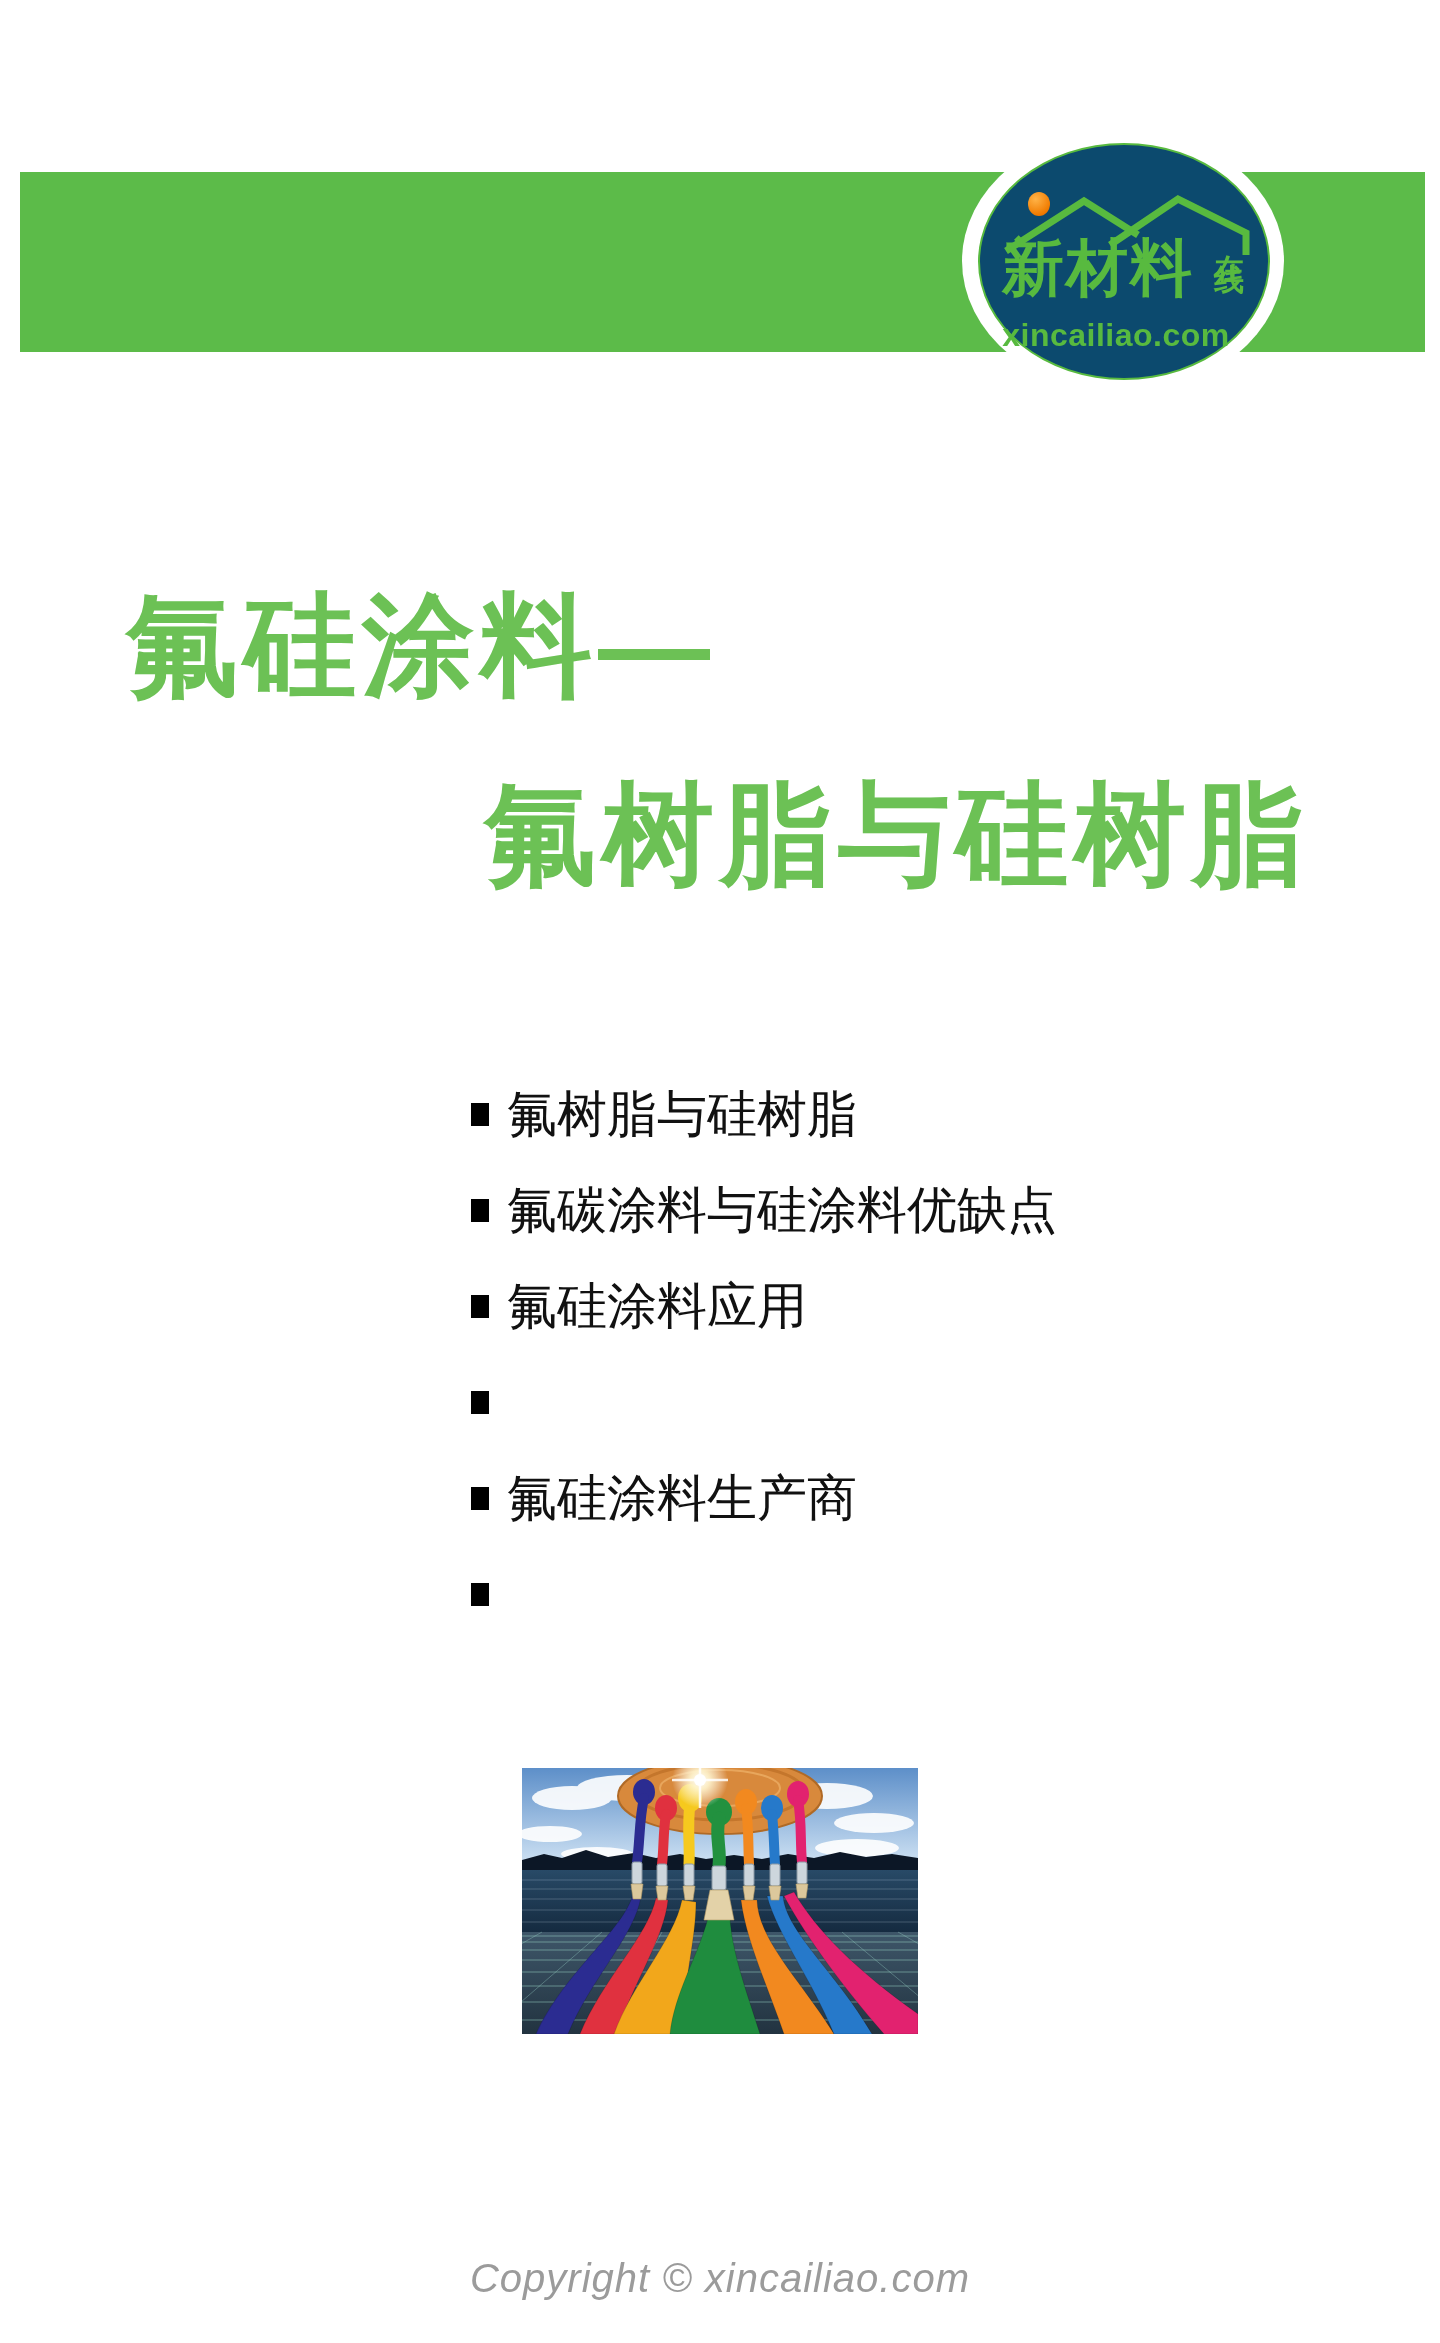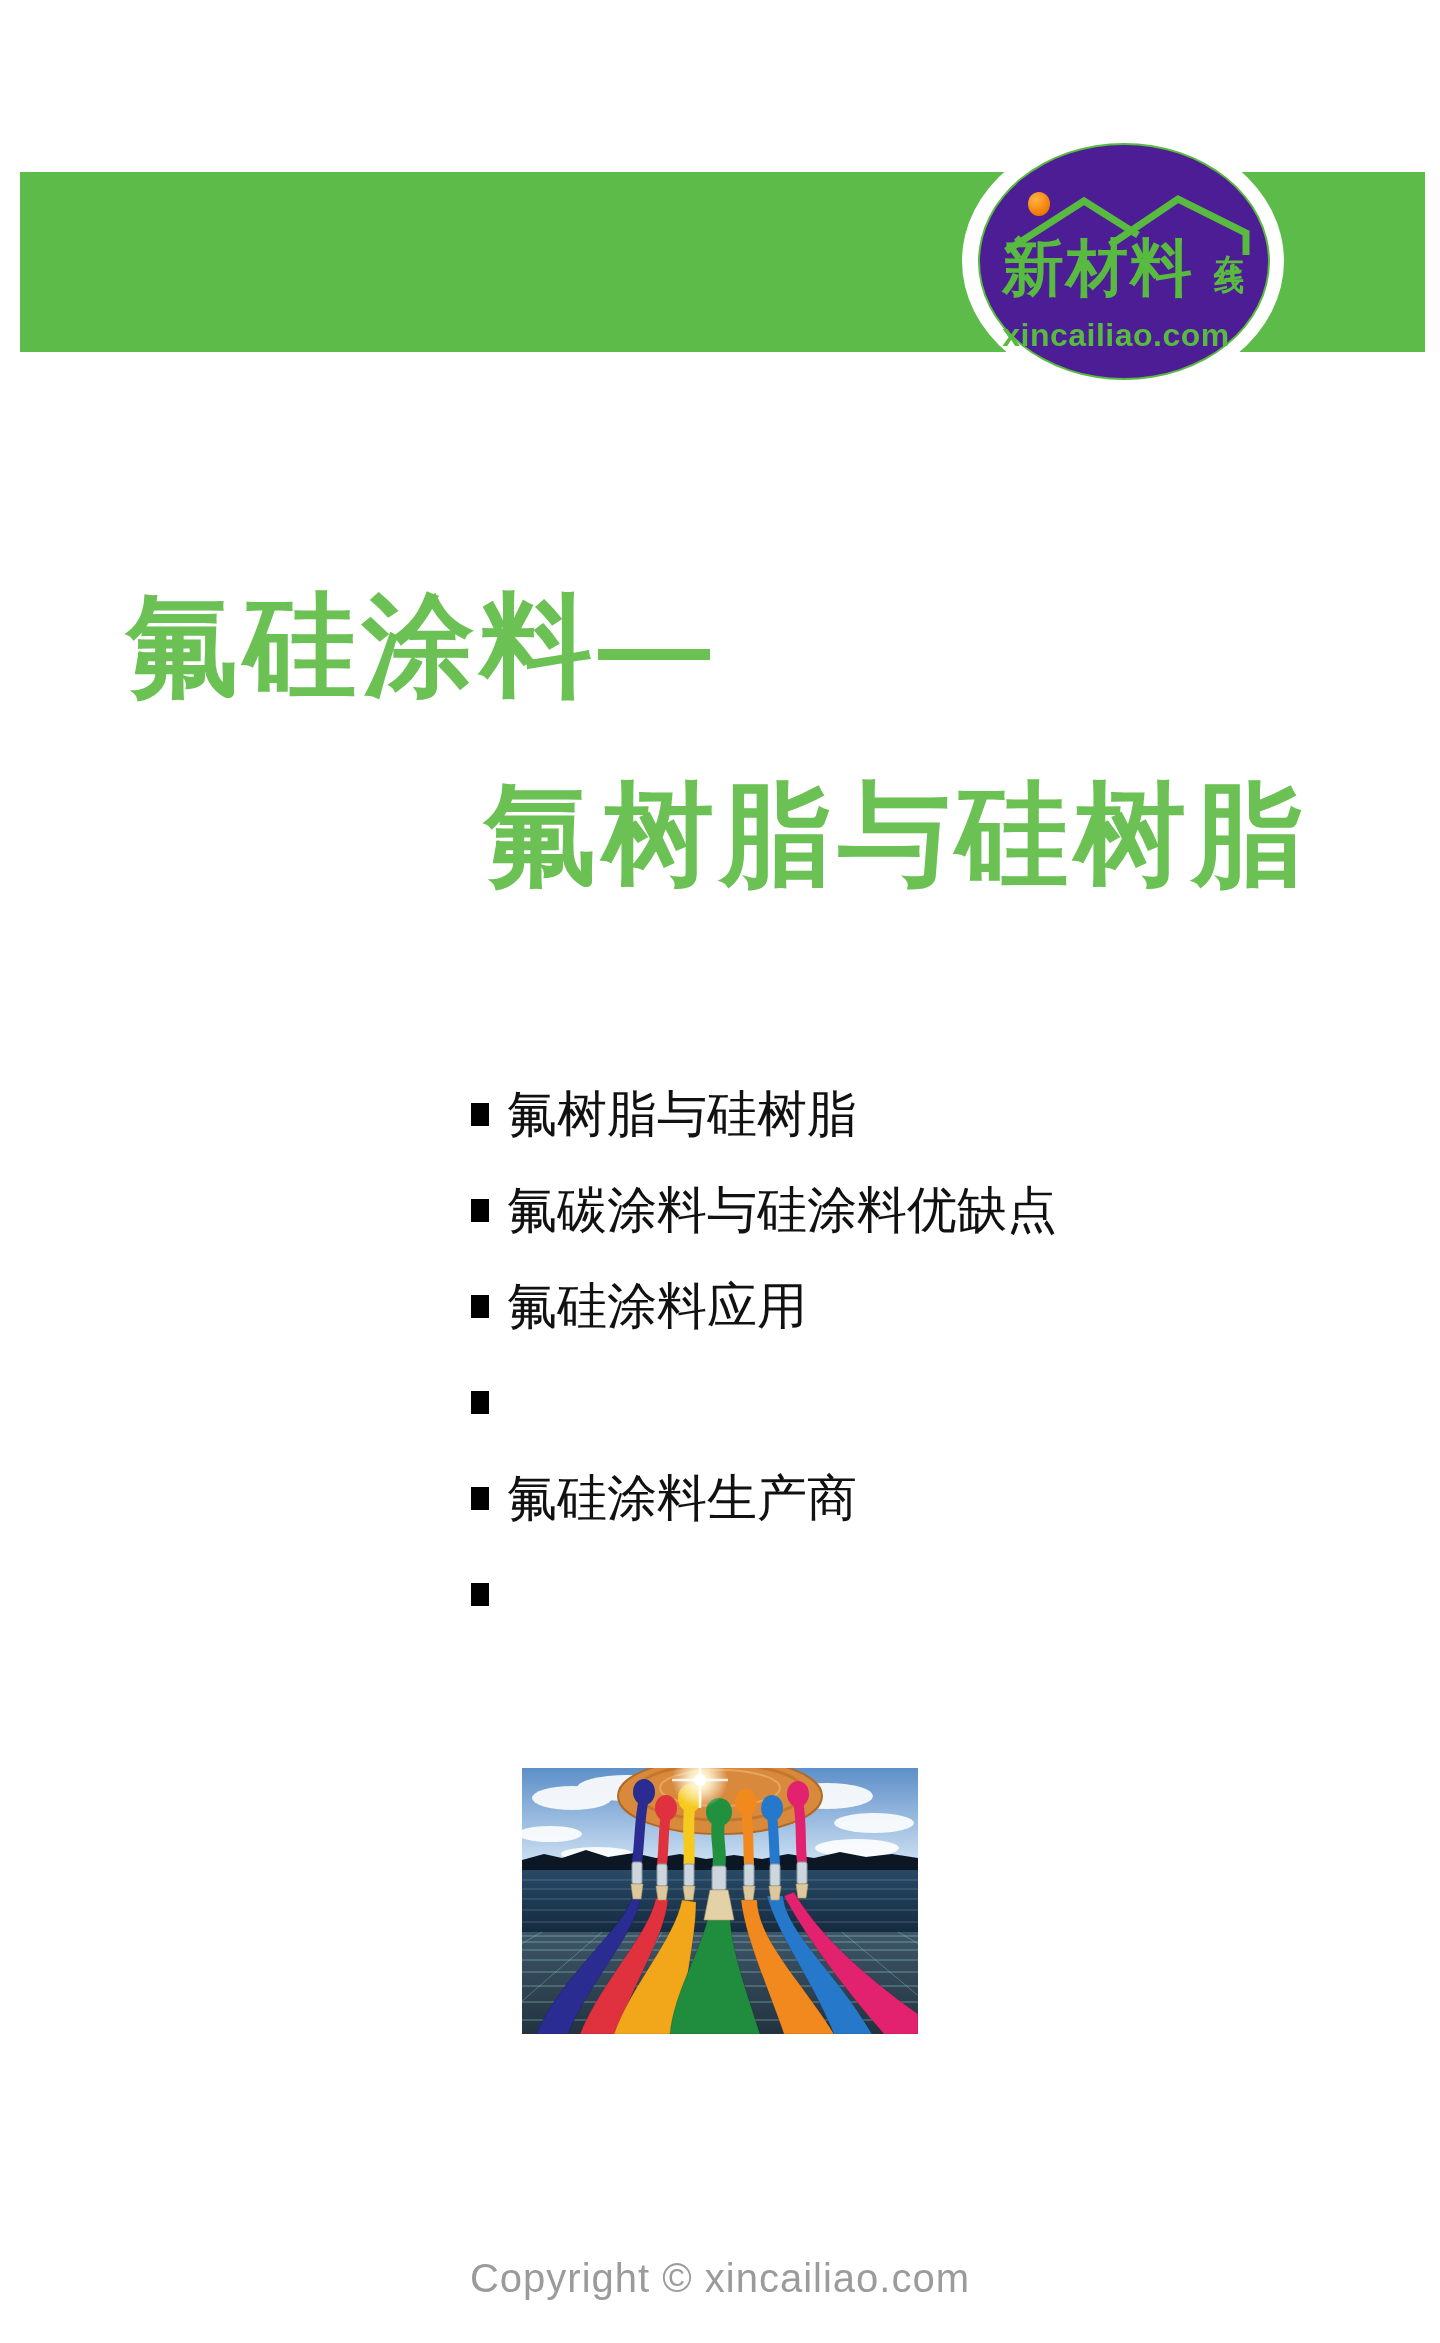--- a/index.html
+++ b/index.html
@@ -11,21 +11,21 @@
     --footer-gray:#9B9B9B;
   }
   *{margin:0;padding:0;box-sizing:border-box;}
   html,body{background:#ffffff;}
   body{font-family:"Liberation Sans","DejaVu Sans",sans-serif;}
   .page{position:relative;width:1440px;height:2343px;background:#ffffff;overflow:hidden;margin:0 auto;}
 
   
   .banner{position:absolute;left:20px;top:172px;width:1405px;height:180px;background:var(--banner-green);}
   .logo-halo{position:absolute;left:962px;top:129px;width:322px;height:264px;background:#ffffff;border-radius:50%;}
-  .logo{position:absolute;left:978px;top:143px;width:292px;height:237px;background:#4c1d95;border:2px solid var(--logo-green);border-radius:50%;}
+  .logo{position:absolute;left:978px;top:143px;width:292px;height:237px;background:#0c4a6e;border:2px solid var(--logo-green);border-radius:50%;}
   .logo-sun{position:absolute;left:48px;top:47px;width:22px;height:24px;border-radius:50%;
     background:radial-gradient(circle at 35% 30%,#ffb347 0%,#f07b00 70%,#d96400 100%);}
   .logo-roofs{position:absolute;left:18px;top:48px;width:256px;height:64px;}
   .logo-name-cn{position:absolute;left:12px;top:92px;width:212px;text-align:center;
     font-size:62px;font-weight:900;color:var(--logo-green);letter-spacing:2px;line-height:1;}
   .logo-suffix{position:absolute;left:234px;top:86px;writing-mode:vertical-rl;text-orientation:upright;
     font-size:30px;font-weight:900;color:var(--logo-green);letter-spacing:8px;line-height:1;}
   .logo-url{position:absolute;left:4px;top:163px;width:264px;text-align:center;
     font-size:32px;font-weight:bold;color:var(--logo-green);letter-spacing:0.5px;line-height:1;margin-top:11px;}
 
@@ -40,21 +40,21 @@
   .toc li{display:flex;align-items:center;height:52px;margin-bottom:44px;padding-left:13px;}
   .toc .bullet{flex:none;width:17px;height:23px;border:9px solid #000;margin-right:18px;background:#fff;}
   .toc .item-text{font-size:50px;color:var(--text-black);line-height:1;white-space:nowrap;}
 
   
   .figure{position:absolute;left:522px;top:1768px;width:396px;height:266px;}
   .figure svg{display:block;width:100%;height:100%;}
 
   
   .footer{position:absolute;left:0;top:2254px;width:100%;text-align:center;
-    font-size:40px;color:var(--footer-gray);letter-spacing:1px;line-height:1.2;}
+    font-size:40px;color:var(--footer-gray);letter-spacing:1px;line-height:1.2;font-style:italic;}
 </style>
 </head>
 <body>
 
 <div class="page">
 
   <div class="banner"></div>
   <div class="logo-halo"></div>
   <div class="logo">
     <span class="logo-sun"></span>

